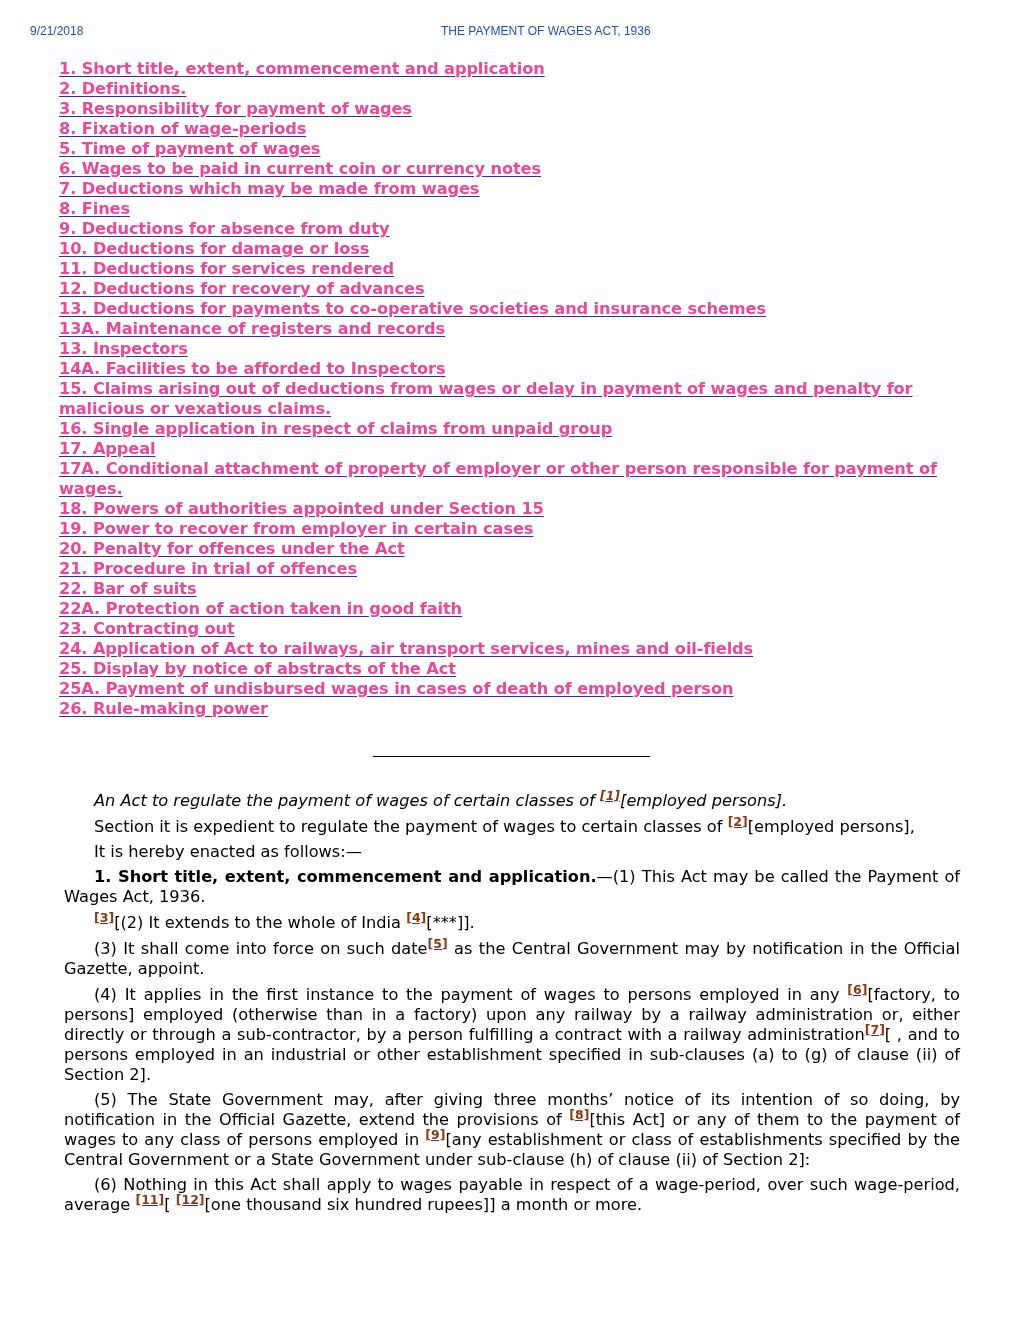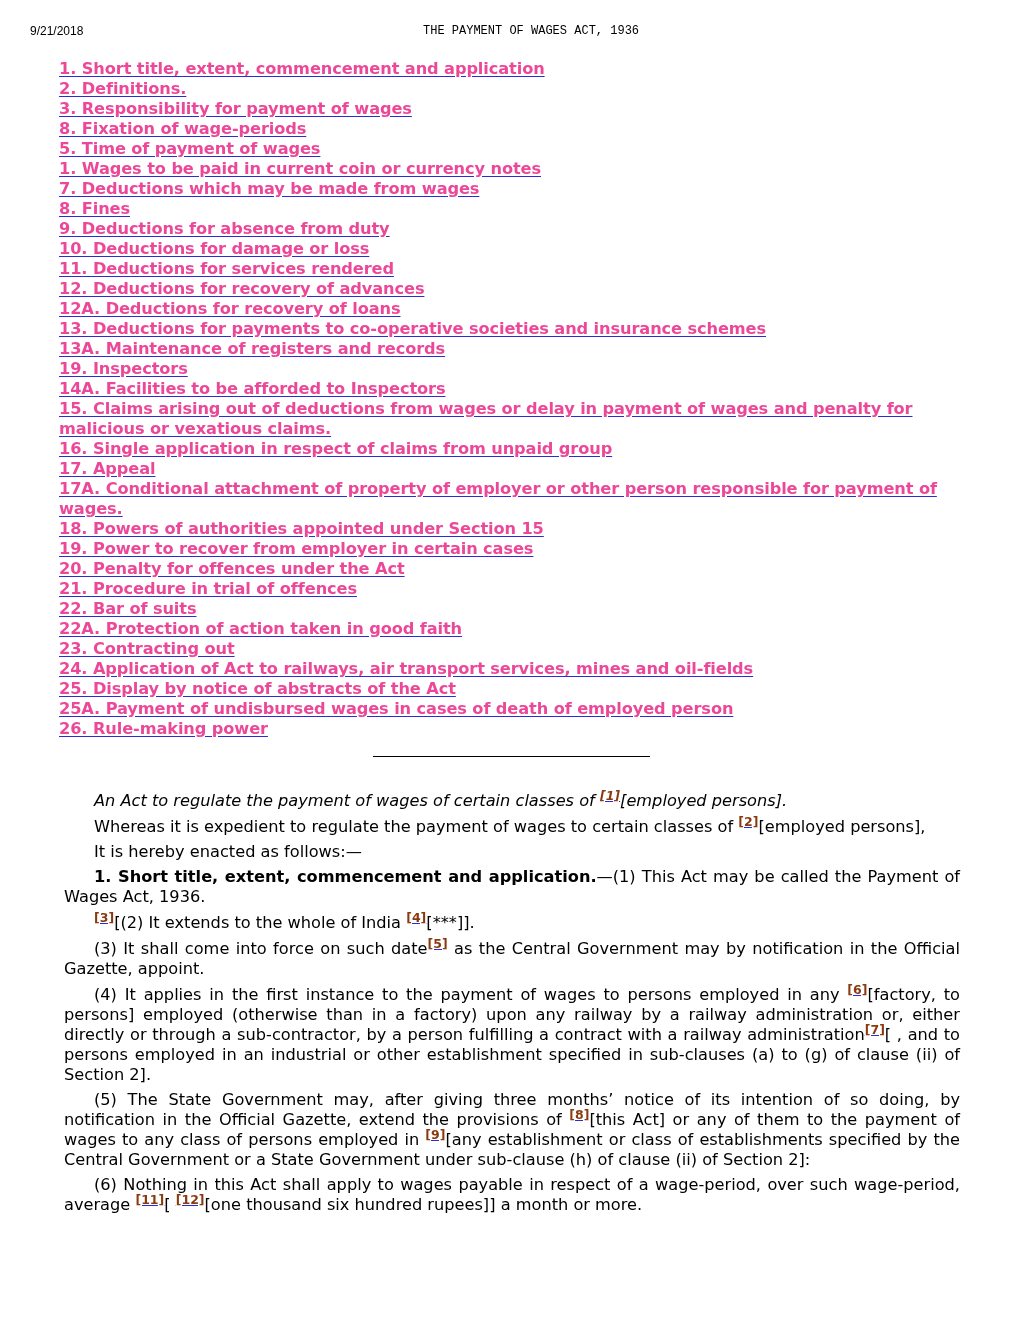--- a/index.html
+++ b/index.html
@@ -1,19 +1,19 @@
 <!DOCTYPE html>
 <html><head>
 <meta charset="utf-8">
 <style>
   html, body { margin: 0; padding: 0; background: #ffffff; }
   body { width: 1020px; height: 1320px; position: relative; overflow: hidden; font-family: "DejaVu Sans", sans-serif; color: #000; }
-  .hdr { position: absolute; top: 24px; left: 0; width: 1020px; height: 16px; font-family: "Liberation Sans", sans-serif; font-size: 12px; color: #000000; }
+  .hdr { position: absolute; top: 24px; left: 0; width: 1020px; height: 16px; font-family: "Liberation Sans", sans-serif; font-size: 12px; color: #1d4ed8; }
   .hdr .date { position: absolute; left: 30px; }
-  .hdr .title { position: absolute; left: 423px; font-family: Liberation Mono, monospace; }
+  .hdr .title { position: absolute; left: 441px; }
   .toc { position: absolute; left: 59px; top: 59px; width: 910px; font-family: "DejaVu Sans", sans-serif; font-weight: bold; font-size: 16.2px; line-height: 20px; letter-spacing: -0.1px; }
   .toc a { display: block; color: #ec4899; text-decoration: underline; text-decoration-color: #2b2bde; text-underline-offset: 2px; cursor: pointer; }
   .rule { position: absolute; left: 373px; top: 756px; width: 277px; height: 0; border-top: 1px solid #000; }
   .body { position: absolute; left: 59px; top: 786px; width: 906px; font-family: "DejaVu Sans", sans-serif; font-size: 16.2px; line-height: 20px; text-align: justify; }
   .body p { margin: 5px; text-indent: 30px; }
   .body p.sp { margin-top: 6px; }
   .body p.sp4 { margin-top: 4px; }
   .fn { color: #8b3a0f; font-weight: bold; font-size: 12.5px; vertical-align: 6px; line-height: 0; text-decoration: underline; text-decoration-color: #2b2bde; cursor: pointer; }
   .it { font-style: italic; }
   .bold { font-weight: bold; }
@@ -25,31 +25,30 @@
   <span class="date">9/21/2018</span>
   <span class="title">THE PAYMENT OF WAGES ACT, 1936</span>
 </div>
 
 <nav class="toc">
   <a>1. Short title, extent, commencement and application</a>
   <a>2. Definitions.</a>
   <a>3. Responsibility for payment of wages</a>
   <a>8. Fixation of wage-periods</a>
   <a>5. Time of payment of wages</a>
-  <a>1. Wages to be paid in current coin or currency notes</a>
+  <a>6. Wages to be paid in current coin or currency notes</a>
   <a>7. Deductions which may be made from wages</a>
   <a>8. Fines</a>
   <a>9. Deductions for absence from duty</a>
   <a>10. Deductions for damage or loss</a>
   <a>11. Deductions for services rendered</a>
   <a>12. Deductions for recovery of advances</a>
-  <a>12A. Deductions for recovery of loans</a>
   <a>13. Deductions for payments to co-operative societies and insurance schemes</a>
   <a>13A. Maintenance of registers and records</a>
-  <a>19. Inspectors</a>
+  <a>13. Inspectors</a>
   <a>14A. Facilities to be afforded to Inspectors</a>
   <a>15. Claims arising out of deductions from wages or delay in payment of wages and penalty for malicious or vexatious claims.</a>
   <a>16. Single application in respect of claims from unpaid group</a>
   <a>17. Appeal</a>
   <a>17A. Conditional attachment of property of employer or other person responsible for payment of wages.</a>
   <a>18. Powers of authorities appointed under Section 15</a>
   <a>19. Power to recover from employer in certain cases</a>
   <a>20. Penalty for offences under the Act</a>
   <a>21. Procedure in trial of offences</a>
   <a>22. Bar of suits</a>
@@ -58,21 +57,21 @@
   <a>24. Application of Act to railways, air transport services, mines and oil-fields</a>
   <a>25. Display by notice of abstracts of the Act</a>
   <a>25A. Payment of undisbursed wages in cases of death of employed person</a>
   <a>26. Rule-making power</a>
 </nav>
 
 <div class="rule"></div>
 
 <div class="body">
   <p class="it"><span>An Act to regulate the payment of wages of certain classes of </span><span class="fn">[1]</span><span>[employed persons].</span></p>
-  <p class="sp"><span>Whereas it is expedient to regulate the payment of wages to certain classes of </span><span class="fn">[2]</span><span>[employed persons],</span></p>
+  <p class="sp"><span>Section it is expedient to regulate the payment of wages to certain classes of </span><span class="fn">[2]</span><span>[employed persons],</span></p>
   <p>It is hereby enacted as follows:—</p>
   <p class="sp4"><span class="bold">1. Short title, extent, commencement and application.</span><span>—(1) This Act may be called the Payment of Wages Act, 1936.</span></p>
   <p class="sp"><span class="fn">[3]</span><span>[(2) It extends to the whole of India </span><span class="fn">[4]</span><span>[***]].</span></p>
   <p class="sp"><span>(3) It shall come into force on such date</span><span class="fn">[5]</span><span> as the Central Government may by notification in the Official Gazette, appoint.</span></p>
   <p class="sp"><span>(4) It applies in the first instance to the payment of wages to persons employed in any </span><span class="fn">[6]</span><span>[factory, to persons] employed (otherwise than in a factory) upon any railway by a railway administration or, either directly or through a sub-contractor, by a person fulfilling a contract with a railway administration</span><span class="fn">[7]</span><span>[ , and to persons employed in an industrial or other establishment specified in sub-clauses (a) to (g) of clause (ii) of Section 2].</span></p>
   <p><span>(5) The State Government may, after giving three months’ notice of its intention of so doing, by notification in the Official Gazette, extend the provisions of </span><span class="fn">[8]</span><span>[this Act] or any of them to the payment of wages to any class of persons employed in </span><span class="fn">[9]</span><span>[any establishment or class of establishments specified by the Central Government or a State Government under sub-clause (h) of clause (ii) of Section 2]:</span></p>
   <p class="sp4"><span>(6) Nothing in this Act shall apply to wages payable in respect of a wage-period, over such wage-period, average </span><span class="fn">[11]</span><span>[ </span><span class="fn">[12]</span><span>[one thousand six hundred rupees]] a month or more.</span></p>
 </div>
 
 </body></html>

